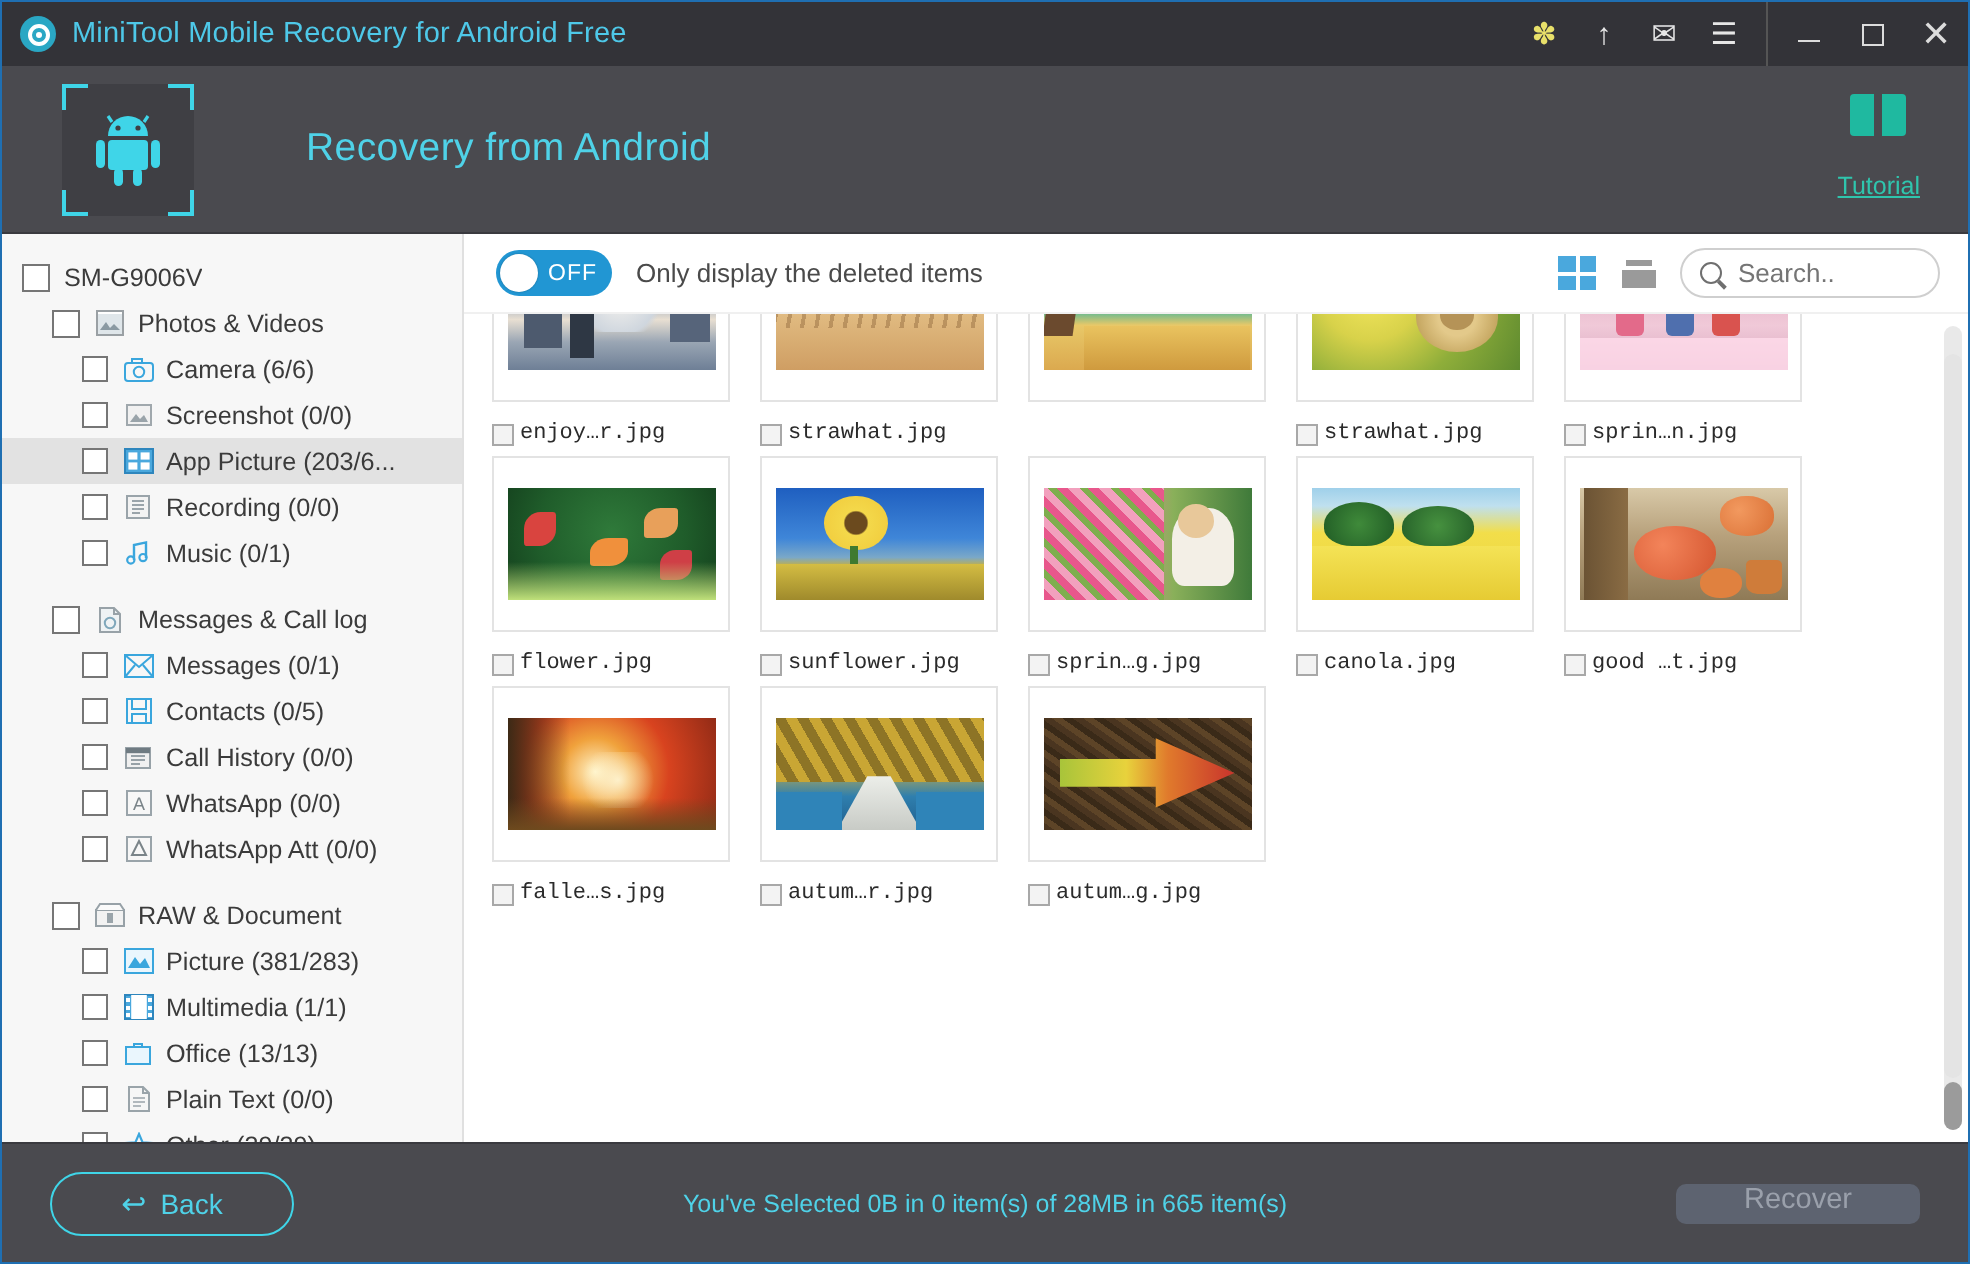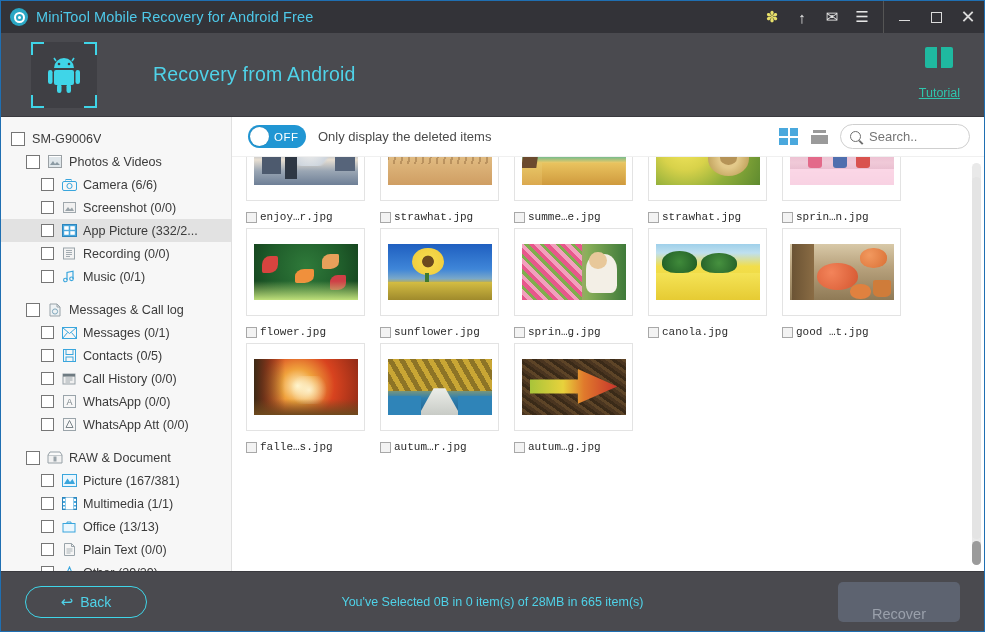--- a/index.html
+++ b/index.html
@@ -216,22 +216,22 @@
   .backbtn {
     width: 122px; height: 32px; border-radius:17px; border:1px solid #3fd5e8;
     color:#4fd2e8; font-size:14px; display:flex;align-items:center;justify-content:center;
     gap:7px; background:transparent; cursor:pointer;
   }
   .backbtn .arr { font-size:15px; }
   .status {
     flex:1 1 auto; text-align:center; color:#4fd2e8; font-size:12.5px;
   }
   .recoverbtn {
-    width: 122px; height: 40px; border-radius:5px; background:#5d6370;
-    color:#9aa0ab; font-size:14.5px; display:flex;align-items:flex-end;justify-content:center;
+    width: 122px; height: 20px; border-radius:5px; background:#5d6370;
+    color:#9aa0ab; font-size:14.5px; display:flex;align-items:flex-start;justify-content:center;
     border:none;
   }
 </style>
 </head>
 <body>
 
 <div class="app">
 
   <div class="titlebar">
     <div class="tb-logo">
@@ -331,21 +331,21 @@
         <span class="cb"></span>
         <span class="ico">
           <svg width="15" height="13" viewBox="0 0 15 13">
               <rect x=".5" y=".5" width="14" height="12" fill="#4aa8dd" stroke="#2e86bd"></rect>
               <rect x="2.2" y="2.2" width="4.5" height="3.6" fill="#fff"></rect>
               <rect x="8.3" y="2.2" width="4.5" height="3.6" fill="#fff"></rect>
               <rect x="2.2" y="7.2" width="4.5" height="3.6" fill="#fff"></rect>
               <rect x="8.3" y="7.2" width="4.5" height="3.6" fill="#fff"></rect>
             </svg>
         </span>
-        <span class="lbl">App Picture (332/2...</span>
+        <span class="lbl">App Picture (203/6...</span>
       </div>
       <div class="node lvl3">
         <span class="cb"></span>
         <span class="ico">
           <svg width="14" height="13" viewBox="0 0 14 13">
               <rect x="1.5" y="1" width="11" height="11" fill="#f3f3f3" stroke="#9aa4aa"></rect>
               <path d="M4 3.5h6M4 5.5h6M4 7.5h6M4 9.5h4" stroke="#9aa4aa" stroke-width=".9"></path>
             </svg>
         </span>
         <span class="lbl">Recording (0/0)</span>
@@ -442,21 +442,21 @@
         <span class="lbl">RAW &amp; Document</span>
       </div>
       <div class="node lvl3">
         <span class="cb"></span>
         <span class="ico">
           <svg width="15" height="13" viewBox="0 0 15 13">
               <rect x=".5" y=".5" width="14" height="12" fill="#eaf6fd" stroke="#3aa6dd"></rect>
               <path d="M2 10 L5.5 4.5 L8 8 L10.5 5 L13 10 z" fill="#3aa6dd"></path>
             </svg>
         </span>
-        <span class="lbl">Picture (167/381)</span>
+        <span class="lbl">Picture (381/283)</span>
       </div>
       <div class="node lvl3">
         <span class="cb"></span>
         <span class="ico">
           <svg width="15" height="13" viewBox="0 0 15 13">
               <rect x=".5" y=".5" width="14" height="12" fill="#4aa8dd" stroke="#2e86bd"></rect>
               <rect x="3.6" y=".5" width="7.8" height="12" fill="#fff"></rect>
               <rect x="1" y="2" width="2" height="2" fill="#fff"></rect>
               <rect x="1" y="6" width="2" height="2" fill="#fff"></rect>
               <rect x="1" y="9.5" width="2" height="2" fill="#fff"></rect>
@@ -558,24 +558,20 @@
             </div>
 
             <div class="tile">
               <div class="thumbbox">
                 <div class="thumb" style="background:linear-gradient(180deg,#5fc6e8 0%,#8fd9ef 30%,#3fb6a0 45%,#e8c868 60%,#dba94f 100%);position:relative;overflow:hidden">
                   <div style="position:absolute;left:2%;top:0;width:14%;height:70%;background:#6b4a2e;transform:skewX(-8deg)"></div>
 
                   <div style="position:absolute;left:20%;top:60%;width:80%;height:40%;background:linear-gradient(180deg,#e9c35f,#cf9a3e)"></div>
                 </div>
               </div>
-              <div class="tname">
-                <span class="cb"></span>
-                <span class="fn">summe…e.jpg</span>
-              </div>
             </div>
 
             <div class="tile">
               <div class="thumbbox">
                 <div class="thumb" style="background:radial-gradient(circle at 28% 28%,#f5e85f 0%,#d8d24a 30%,#8fae3a 60%,#5e8a2f 100%);position:relative;overflow:hidden">
                   <div style="position:absolute;right:10%;top:22%;width:40%;height:62%;border-radius:50%;background:radial-gradient(circle,#e3c98a 35%,#c9ab66 70%,#a98d4e 100%)"></div>
                   <div style="position:absolute;right:22%;top:38%;width:16%;height:26%;border-radius:50%;background:#b59357"></div>
                 </div>
               </div>
               <div class="tname">

